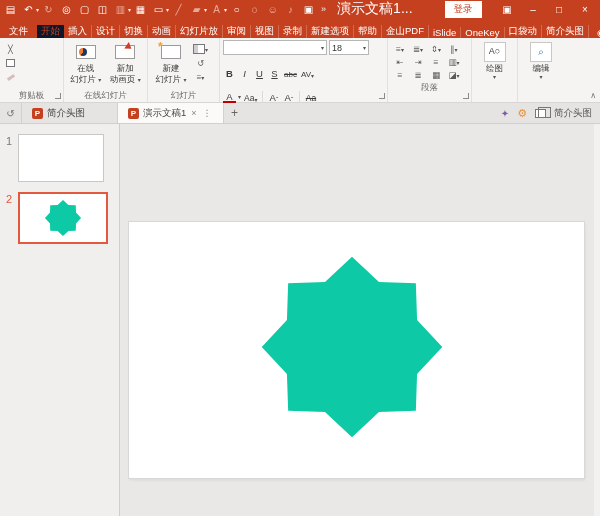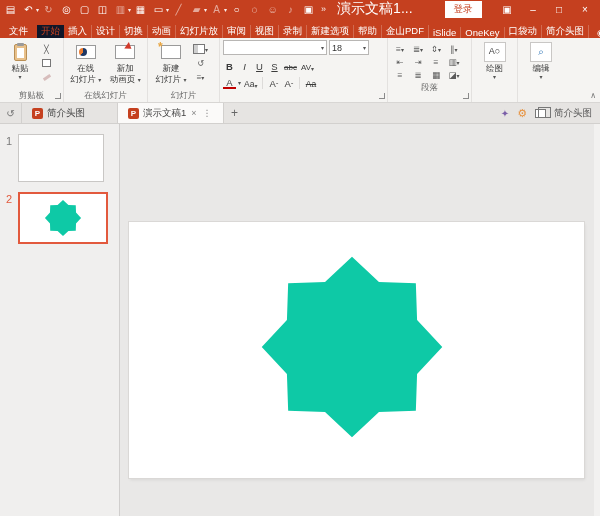--- a/index.html
+++ b/index.html
@@ -71,21 +71,21 @@
     border-bottom:4px solid transparent; transform:rotate(35deg); }
   .ic-newslide { width:20px; height:14px; background:#fff; border:1px solid #9a9a9a;
     position:relative; }
   .ic-newslide::before { content:"*"; position:absolute; left:-4px; top:-6px;
     color:#E8A33D; font-size:12px; font-weight:bold; }
   .ic-layout { width:13px; height:10px; border:1px solid #777; background:
     linear-gradient(to right,#cfcfcf 0 4px,#fff 4px); }
   .ic-sq { width:11px; height:9px; border:1px solid #777; background:#fff; }
 
   
-  .fontgrp .rows { display:flex; flex-direction:column; gap:4px; }
+  .fontgrp .rows { display:flex; flex-direction:column; gap:11px; }
   .combo { height:15px; border:1px solid #B8B6B4; background:#fff; display:flex;
     align-items:center; font-size:9px; padding:0 2px; color:#333; }
   .combo .caret-s { margin-left:auto; }
   .fbtn { min-width:13px; height:13px; display:flex; align-items:flex-end; justify-content:center;
     font-size:9.5px; color:#3b3b3b; padding:0 1px; }
   .frow { display:flex; align-items:center; gap:2px; }
   .fsep { width:1px; height:12px; background:#DDDBD9; margin:0 2px; }
   .u { text-decoration:underline; } .it { font-style:italic; } .st { text-decoration:line-through;text-align:center; }
   .redbar { border-bottom:2px solid #C00000; line-height:1; }
 
@@ -195,27 +195,20 @@
     <span>◉</span>
 
   </span>
 
 </div>
 
 <div class="ribbon">
 
   <div class="rgroup" style="width:64px">
     <div class="body">
-      <div class="bigbtn">
-        <span class="bicon">
-            <span class="ic-clipboard"></span>
-          </span>
-        <span>粘贴</span>
-        <span class="caret-s">▾</span>
-      </div>
       <div class="minicol">
         <span class="mini">╳</span>
         <span class="mini">
             <span class="ic-sq" style="width:9px;height:8px"></span>
           </span>
         <span class="mini dim">
             <span style="display:inline-block;width:8px;height:3px;background:#b88;transform:rotate(-35deg)"></span>
           </span>
       </div>
     </div>

